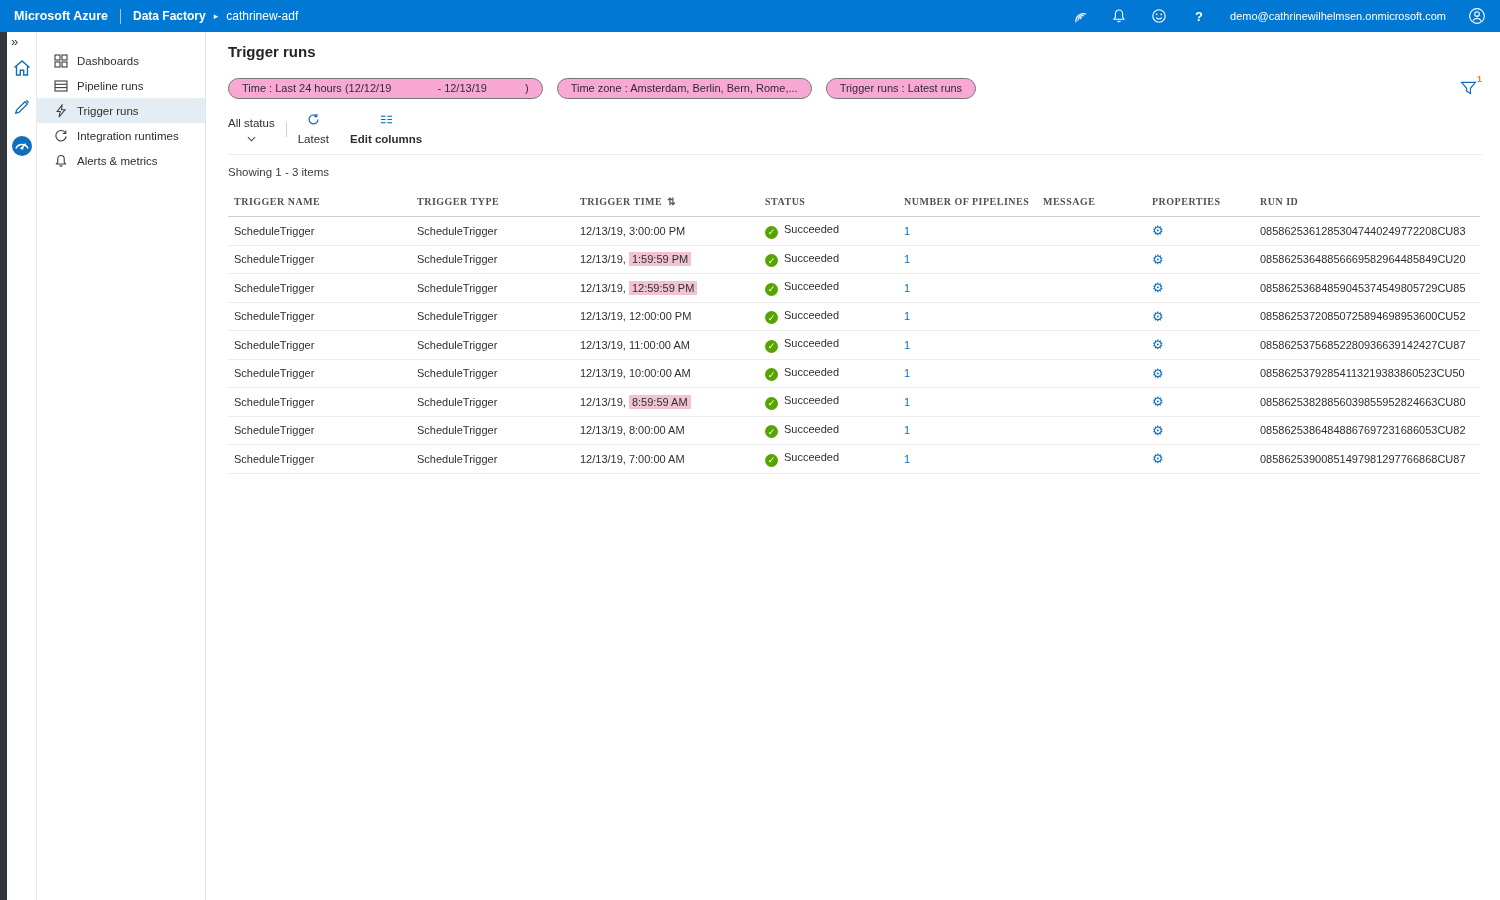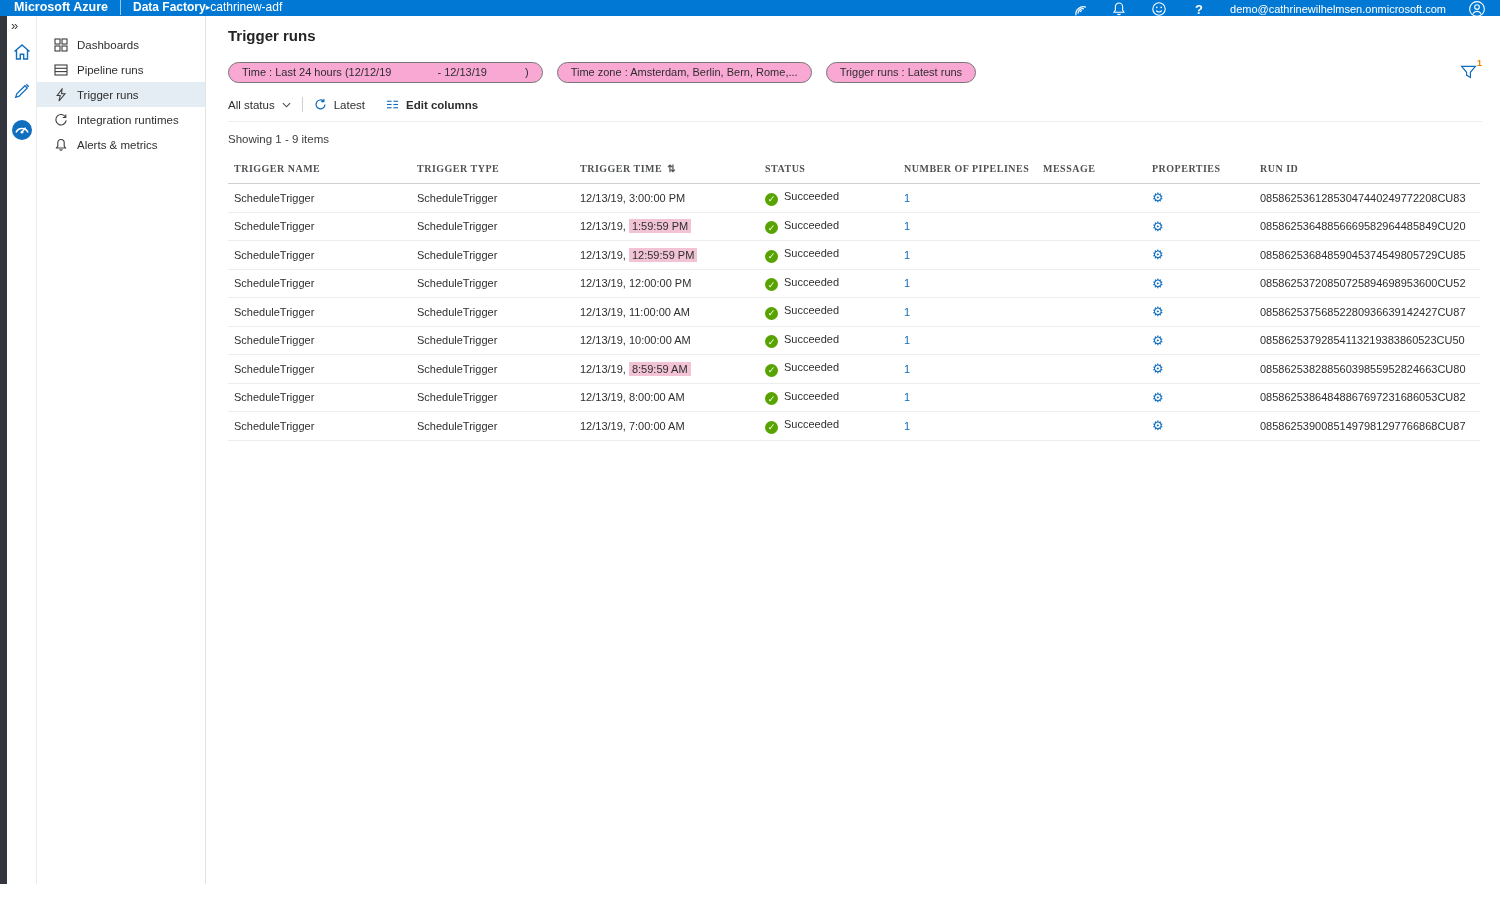--- a/index.html
+++ b/index.html
@@ -5,26 +5,26 @@
   * { box-sizing: border-box; }
   html, body { margin: 0; padding: 0; }
   body {
     width: 1500px; height: 900px; overflow: hidden;
     font-family: "Liberation Sans", sans-serif;
     background: #fff; color: #2f2f2f;
   }
 
   
   .topbar {
-    height: 16px; background: var(--topbar, #0078d4);
-    display: flex; align-items: flex-start; color: #fff;
+    height: 32px; background: var(--topbar, #0078d4);
+    display: flex; align-items: center; color: #fff;
   }
   .brand { font-size: 12.5px; font-weight: 700; padding: 0 12px 0 14px; white-space: nowrap; }
   .tb-sep { width: 1px; height: 15px; background: rgba(255,255,255,.6); margin-right: 12px; }
-  .crumb { font-size: 12px; display: flex; align-items: center; }
+  .crumb { font-size: 12px; display: flex; align-items: center; gap: 8px; }
   .crumb .app { font-weight: 600; cursor: pointer; }
   .crumb .chev { font-size: 9px; opacity: .95; }
   .crumb .res { cursor: pointer; }
   .tb-right { margin-left: auto; display: flex; align-items: center; gap: 22px; padding-right: 14px; }
   .tb-icon { width: 18px; height: 18px; display: flex; align-items: center; justify-content: center; cursor: pointer; }
   .help-glyph { font-size: 13px; font-weight: 700; color: #fff; }
   .tb-email { font-size: 11px; cursor: pointer; white-space: nowrap; }
 
   
   .shell { display: flex; height: 868px; }
@@ -54,21 +54,21 @@
   }
   .pill-time .p2 { margin-left: 46px; }
   .pill-time .p3 { margin-left: 38px; }
   .filter-btn { margin-left: auto; position: relative; width: 24px; height: 24px; display: flex; align-items: center; justify-content: center; cursor: pointer; margin-right: 2px; }
   .filter-badge { position: absolute; top: -3px; right: -2px; font-size: 9.5px; font-weight: 700; color: var(--badge, #e8820e); }
 
   .toolbar {
     display: flex; align-items: center; margin-top: 13px; padding-bottom: 9px;
     border-bottom: 1px solid #ededed; font-size: 11.5px; color: #2e2e2e;
   }
-  .tb-group { display: flex; align-items: center; gap: 7px; cursor: pointer; }
+  .tb-group { display: flex; align-items: center; gap: 7px; cursor: pointer; flex-direction: column; }
   .v-sep { width: 1px; height: 15px; background: #d0d0d0; margin: 0 11px; }
   .gap20 { margin-left: 21px; font-weight: bold; }
 
   .showing { margin-top: 11px; font-size: 11.5px; color: #3c3c3c; }
 
   table { border-collapse: collapse; table-layout: fixed; width: 1252px; margin-top: 8px; }
   th {
     font-size: 10px; font-weight: 700; color: #4f5255; letter-spacing: .5px;
     text-align: left; padding: 10px 4px 9px 6px; border-bottom: 1px solid #cfcfcf; white-space: nowrap; font-family: Liberation Serif, serif;
   }
@@ -249,21 +249,21 @@
               <line x1="1" y1="10.5" x2="6" y2="10.5"></line>
               <line x1="8" y1="3.5" x2="13" y2="3.5"></line>
               <line x1="8" y1="7" x2="13" y2="7"></line>
               <line x1="8" y1="10.5" x2="13" y2="10.5"></line>
             </g>
           </svg>
         <span>Edit columns</span>
       </span>
     </div>
 
-    <div class="showing">Showing 1 - 9 items</div>
+    <div class="showing">Showing 1 - 3 items</div>
 
     <table>
       <colgroup>
         <col style="width:183px">
           <col style="width:163px">
           <col style="width:185px">
           <col style="width:139px">
         <col style="width:139px">
           <col style="width:109px">
           <col style="width:108px">

